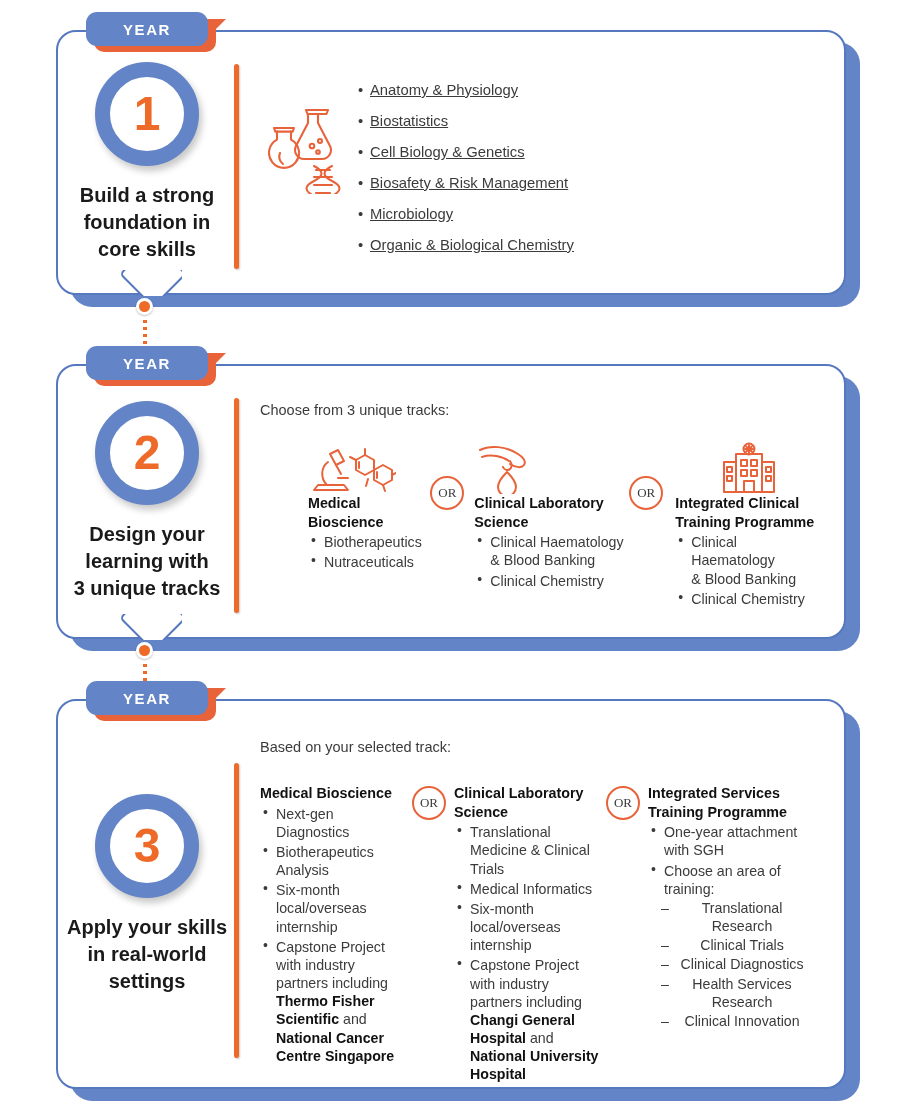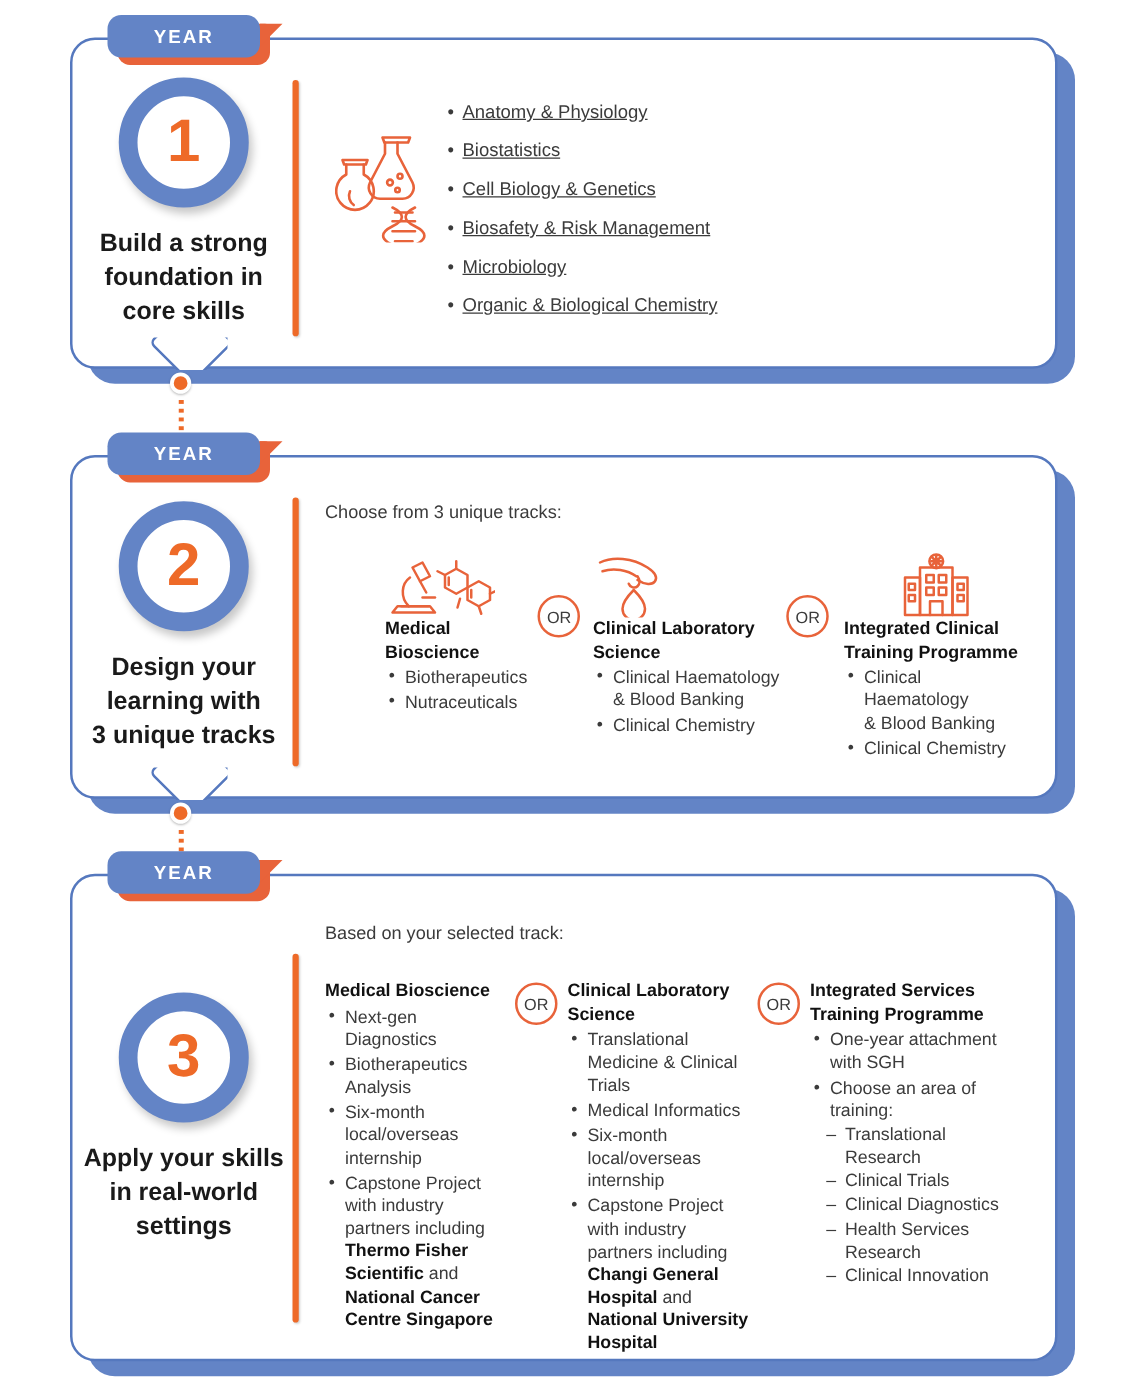--- a/index.html
+++ b/index.html
@@ -142,35 +142,35 @@
     font-size: 14.3px; font-weight: bold; color: #111111; line-height: 1.3; margin-bottom: 2px;
   }
   .track-list { list-style: none; }
   .track-list li {
     font-size: 14.2px; color: #3b3b3b; line-height: 1.28; position: relative;
     padding-left: 16px; margin-top: 2px;
   }
   .track-list li::before {
     content: "\2022"; position: absolute; left: 3px; top: -1px; font-size: 14px;
   }
-  .sub-list { list-style: none; margin-left: 12px; }
+  .sub-list { list-style: none; margin-left: 12px; text-align: center; }
   .sub-list li {
     font-size: 14.2px; color: #3b3b3b; line-height: 1.28; position: relative;
     padding-left: 16px; margin-top: 1px;
   }
   .sub-list li::before { content: "\2013"; position: absolute; left: 1px; }
   .track-list b, .sub-list b { color: #111111; font-weight: bold; }
 
   .or-badge {
     width: 34px; height: 34px; border-radius: 50%;
     border: 2.2px solid #E8633A;
     display: flex; align-items: center; justify-content: center;
     font-size: 13px; color: #3b3b3b;
   }
-  .or-wrap { display: flex; align-items: flex-start; }
+  .or-wrap { display: flex; align-items: flex-start; font-family: Liberation Serif, serif; }
 
   svg.icn { display: block; }
 </style>
 </head>
 <body>
 
 <div class="page">
 
   <div class="year-block y1">
     <div class="plate"></div>

